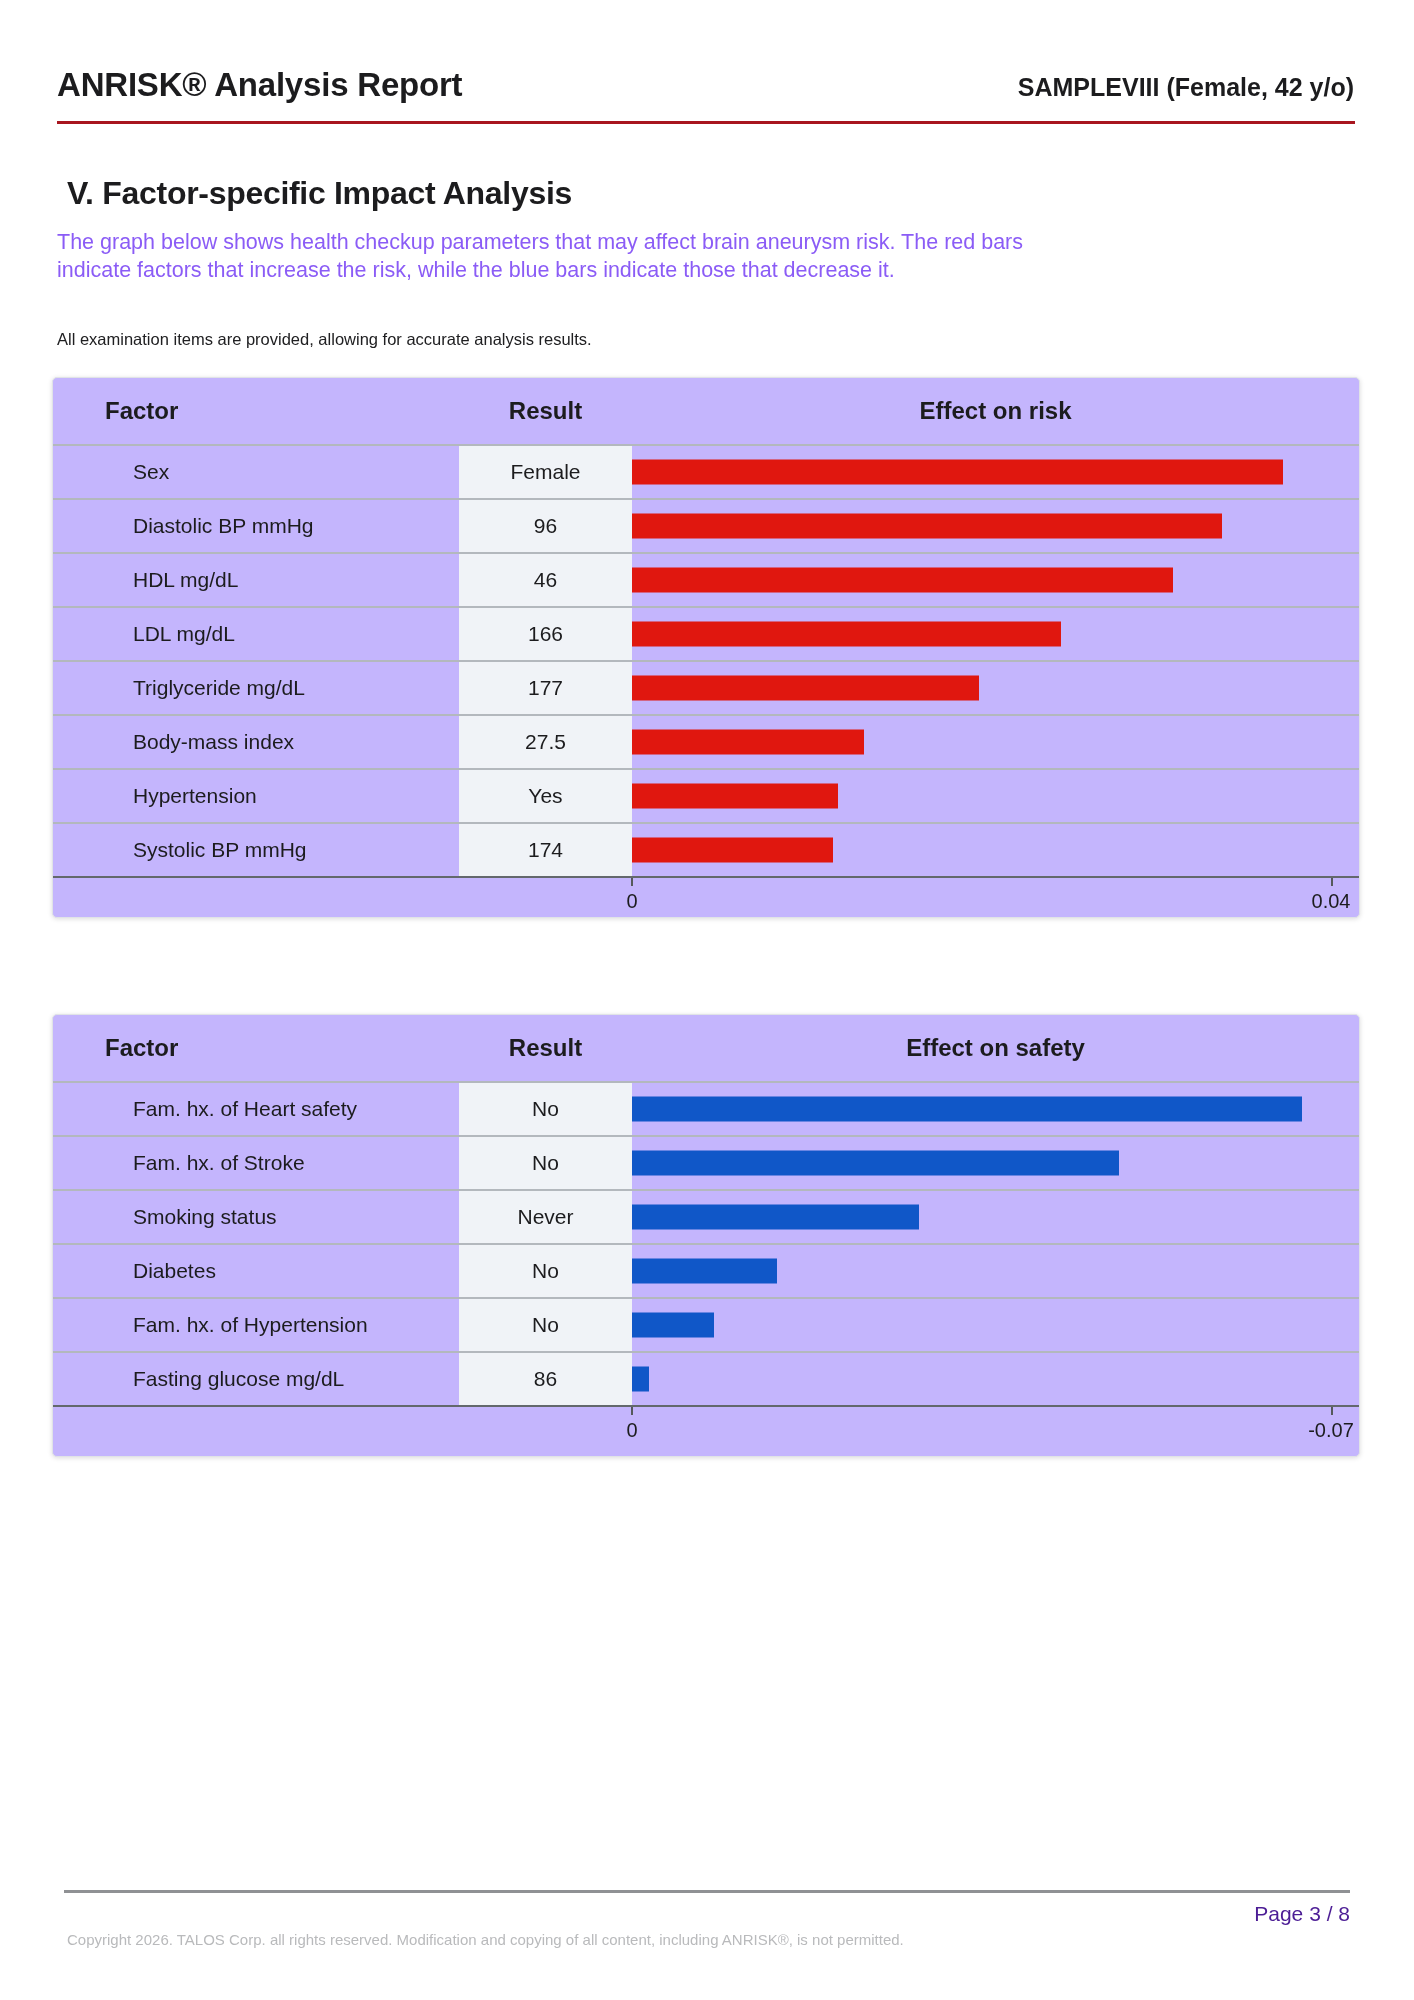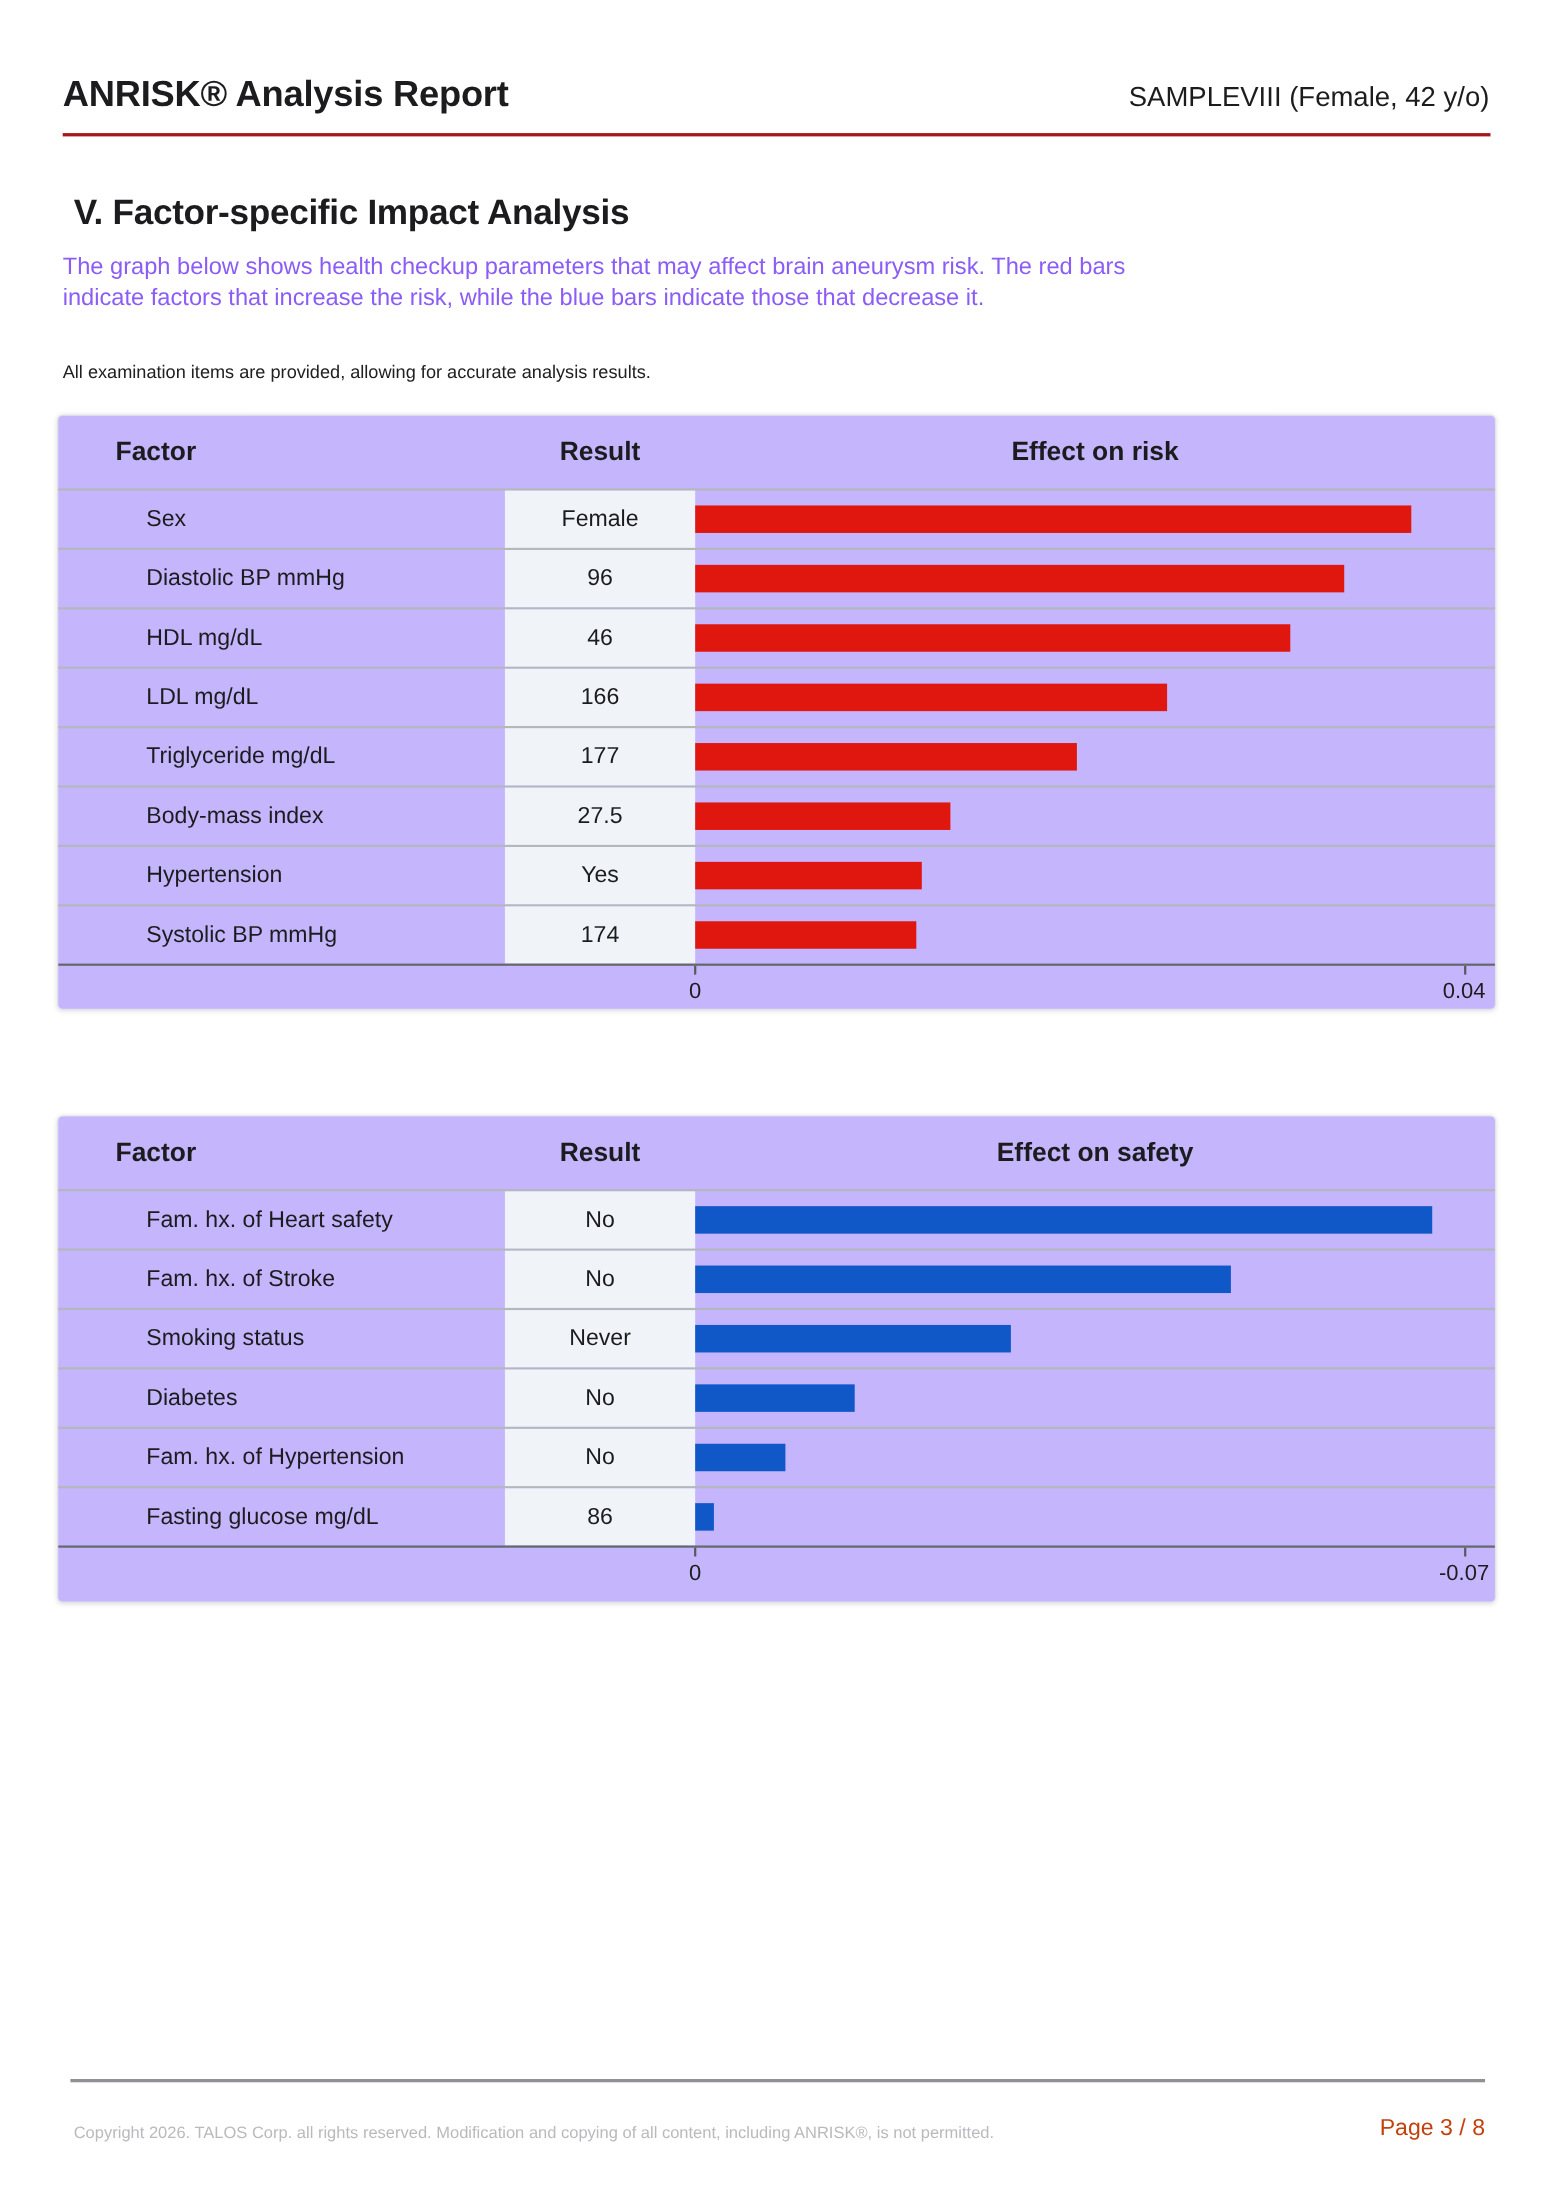--- a/index.html
+++ b/index.html
@@ -3,21 +3,21 @@
 <meta charset="utf-8">
 <style>
   html,body{margin:0;padding:0;background:#e9e9e9;}
   .page{
     position:relative;width:1414px;height:2000px;margin:0 auto;background:#ffffff;
     font-family:"Liberation Sans","DejaVu Sans",sans-serif;color:#1c1c1e;overflow:hidden;
   }
   
   .report-header{position:absolute;left:57px;right:60px;top:66px;display:flex;justify-content:space-between;align-items:baseline;}
   .report-title{font-size:33px;font-weight:bold;letter-spacing:-0.2px;}
-  .report-patient{font-size:25px;font-weight:normal;}
+  .report-patient{font-size:25px;font-weight:bold;}
   .red-rule{position:absolute;left:57px;right:59px;top:121px;height:3px;background:#a8161f;}
   
   .section-title{position:absolute;left:56px;top:164px;font-size:32px;font-weight:bold;letter-spacing:-0.3px;}
   .intro{position:absolute;left:57px;top:228px;width:990px;font-size:21.5px;line-height:1.32;color:#8b5cf6;}
   .note{position:absolute;left:57px;top:330px;font-size:16.5px;color:#202022;}
   
   .card{
     position:absolute;left:52px;width:1306px;background:#c4b5fd;
     border:1px solid #e0e3e7;border-radius:5px;
     box-shadow:0 1px 5px rgba(0,0,0,0.14);
@@ -38,21 +38,21 @@
   .axis-strip{position:relative;border-top:2.5px solid #63686c;height:55px;}
   .tick{position:absolute;top:0;width:2px;height:8px;background:#55595c;}
   .tick-zero{left:578px;}
   .tick-max{left:1278px;}
   .axis-label{position:absolute;top:12px;font-size:20px;color:#1c1c1e;transform:translateX(-50%);}
   .axis-zero{left:579px;}
   .axis-max{left:1278px;}
   
   .footer-rule{position:absolute;left:64px;right:64px;top:1890px;height:3px;background:#8f9194;}
   .footer-copy{position:absolute;left:67px;top:1907px;font-size:15px;color:#b9babc;margin-top:24px;}
-  .footer-page{position:absolute;right:64px;top:1902px;font-size:21px;color:#c2410c;margin-top:21px;}
+  .footer-page{position:absolute;right:64px;top:1902px;font-size:21px;color:#4c1d95;}
 </style>
 </head>
 <body>
 
 <div class="page">
 
   <div class="report-header">
     <span class="report-title">ANRISK® Analysis Report</span>
     <span class="report-patient">SAMPLEVIII (Female, 42 y/o)</span>
   </div>

